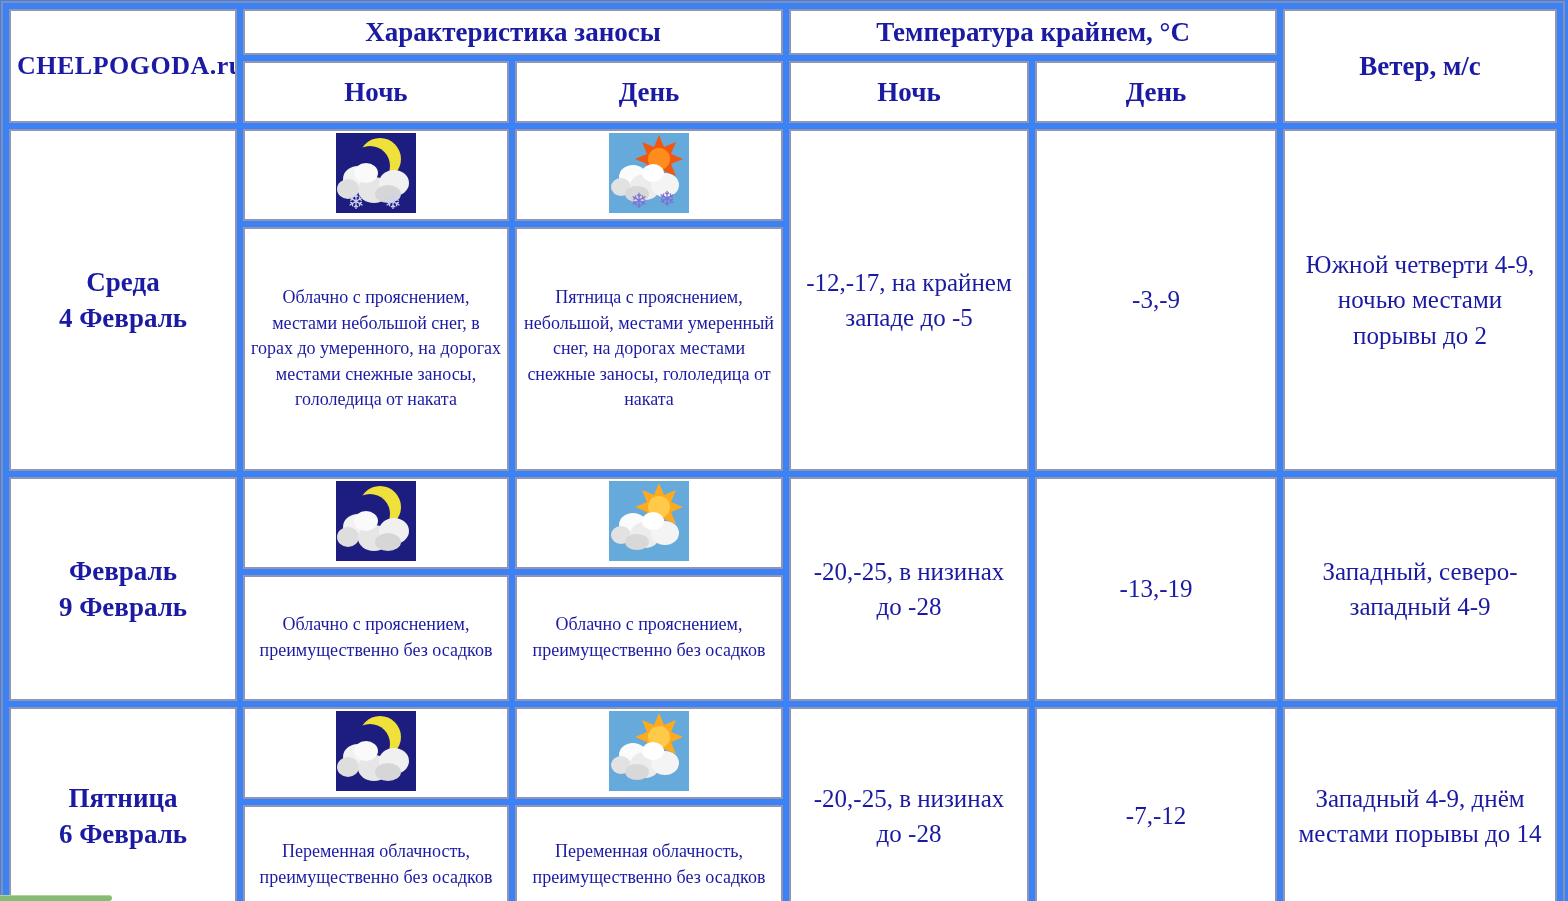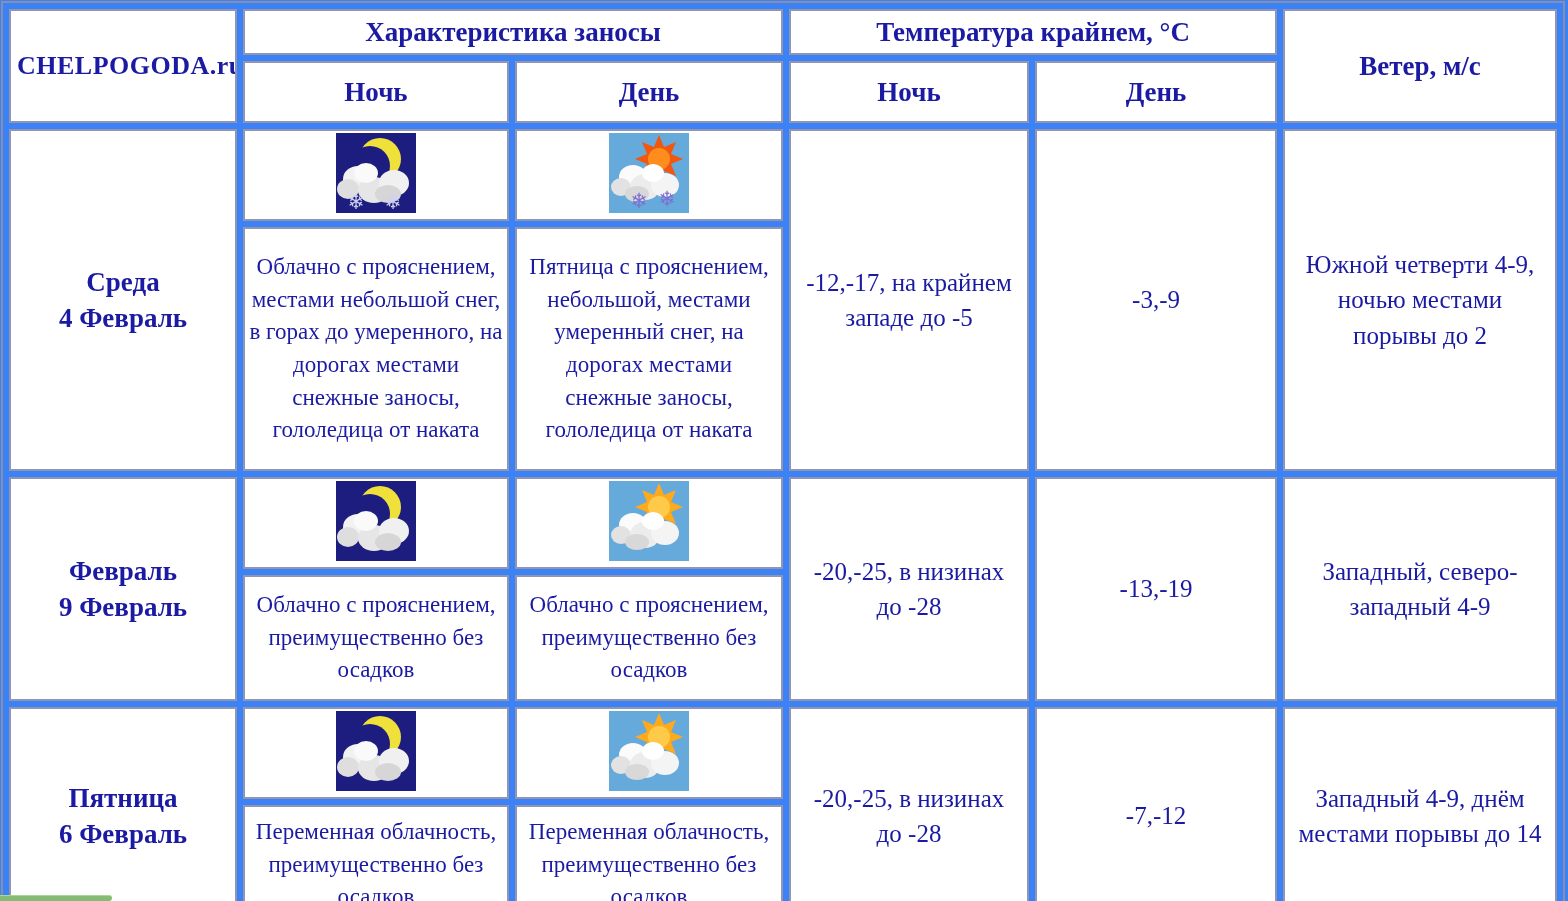--- a/index.html
+++ b/index.html
@@ -35,21 +35,21 @@
   thead tr.sub-row th { height: 62px; }
   th.site-cell { font-size: 26px; letter-spacing: 0.5px; }
   td.day-cell {
     font-weight: bold;
     font-size: 27px;
     line-height: 1.35;
   }
   td.day-cell .line { display: block; }
   td.icon-cell { height: 90px; padding: 2px; }
   td.desc-cell {
-    font-size: 23px;
+    font-size: 18px;
     line-height: 1.42;
     padding: 6px 4px;
   }
   tr.desc-r0 td.desc-cell { height: 244px; }
   tr.desc-r1 td.desc-cell { height: 126px; }
   tr.desc-r2 td.desc-cell { height: 120px; }
   td.temp-cell, td.wind-cell {
     font-size: 25px;
     line-height: 1.42;
     padding: 6px 12px;

